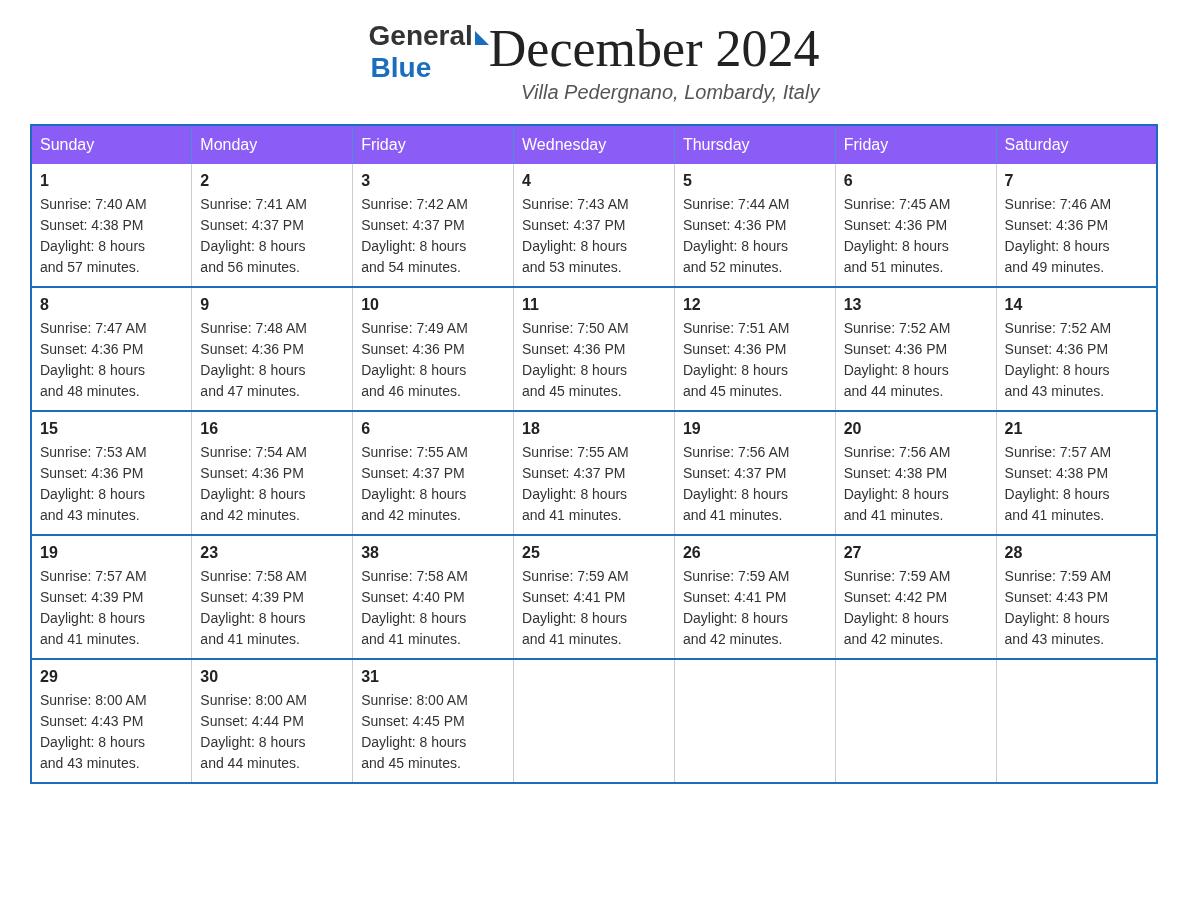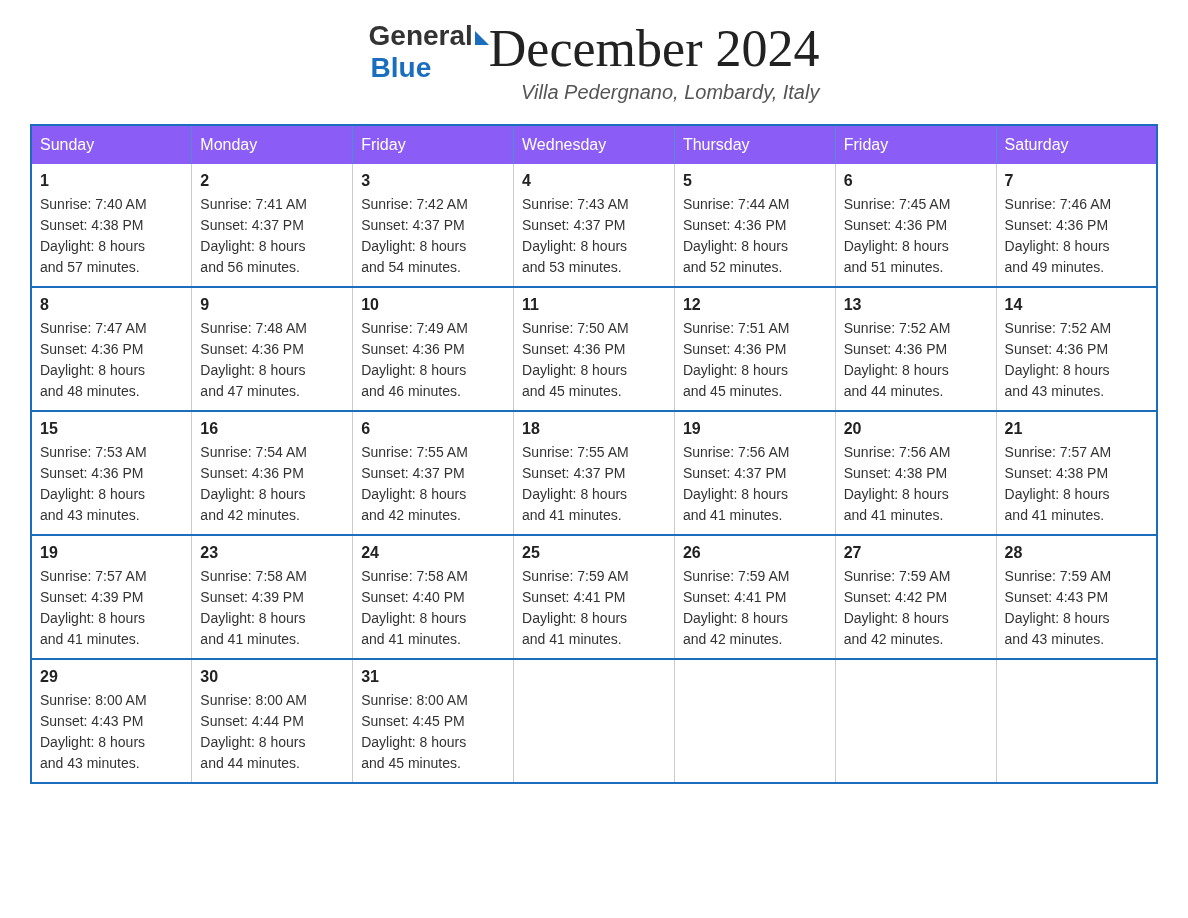--- a/index.html
+++ b/index.html
@@ -348,21 +348,21 @@
         <td>
         <span class="day-number">23</span>
         <div class="day-info">
           Sunrise: 7:58 AM<br>
           Sunset: 4:39 PM<br>
           Daylight: 8 hours<br>
           and 41 minutes.
         </div>
       </td>
         <td>
-        <span class="day-number">24</span>
+        <span class="day-number">38</span>
         <div class="day-info">
           Sunrise: 7:58 AM<br>
           Sunset: 4:40 PM<br>
           Daylight: 8 hours<br>
           and 41 minutes.
         </div>
       </td>
         <td>
         <span class="day-number">25</span>
         <div class="day-info">

